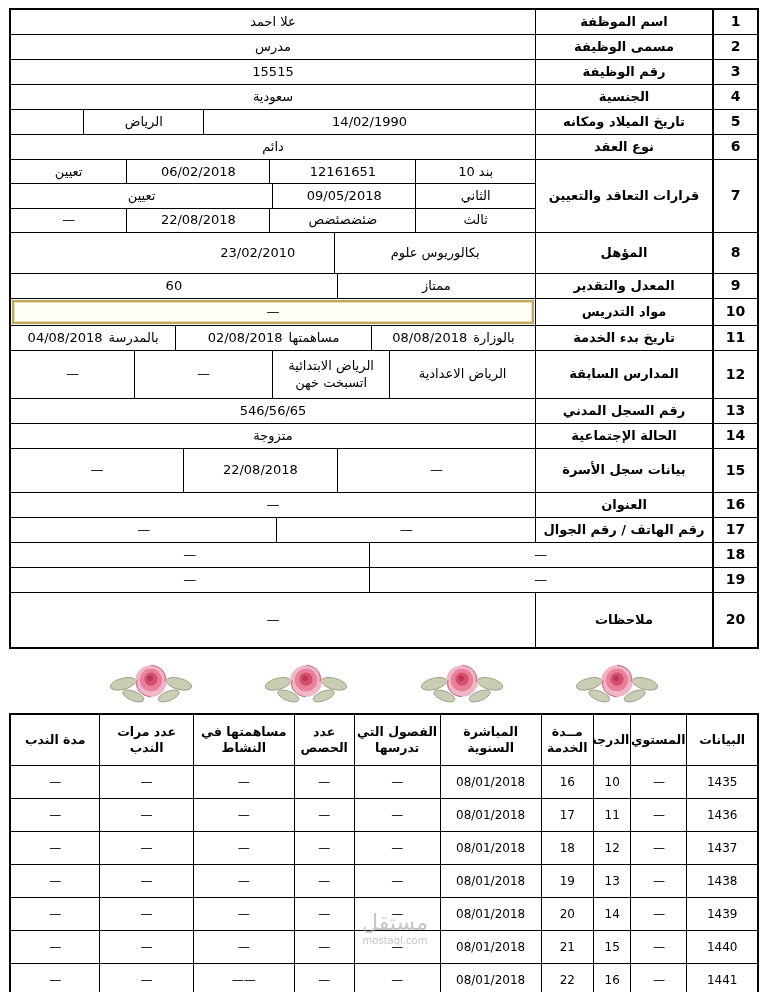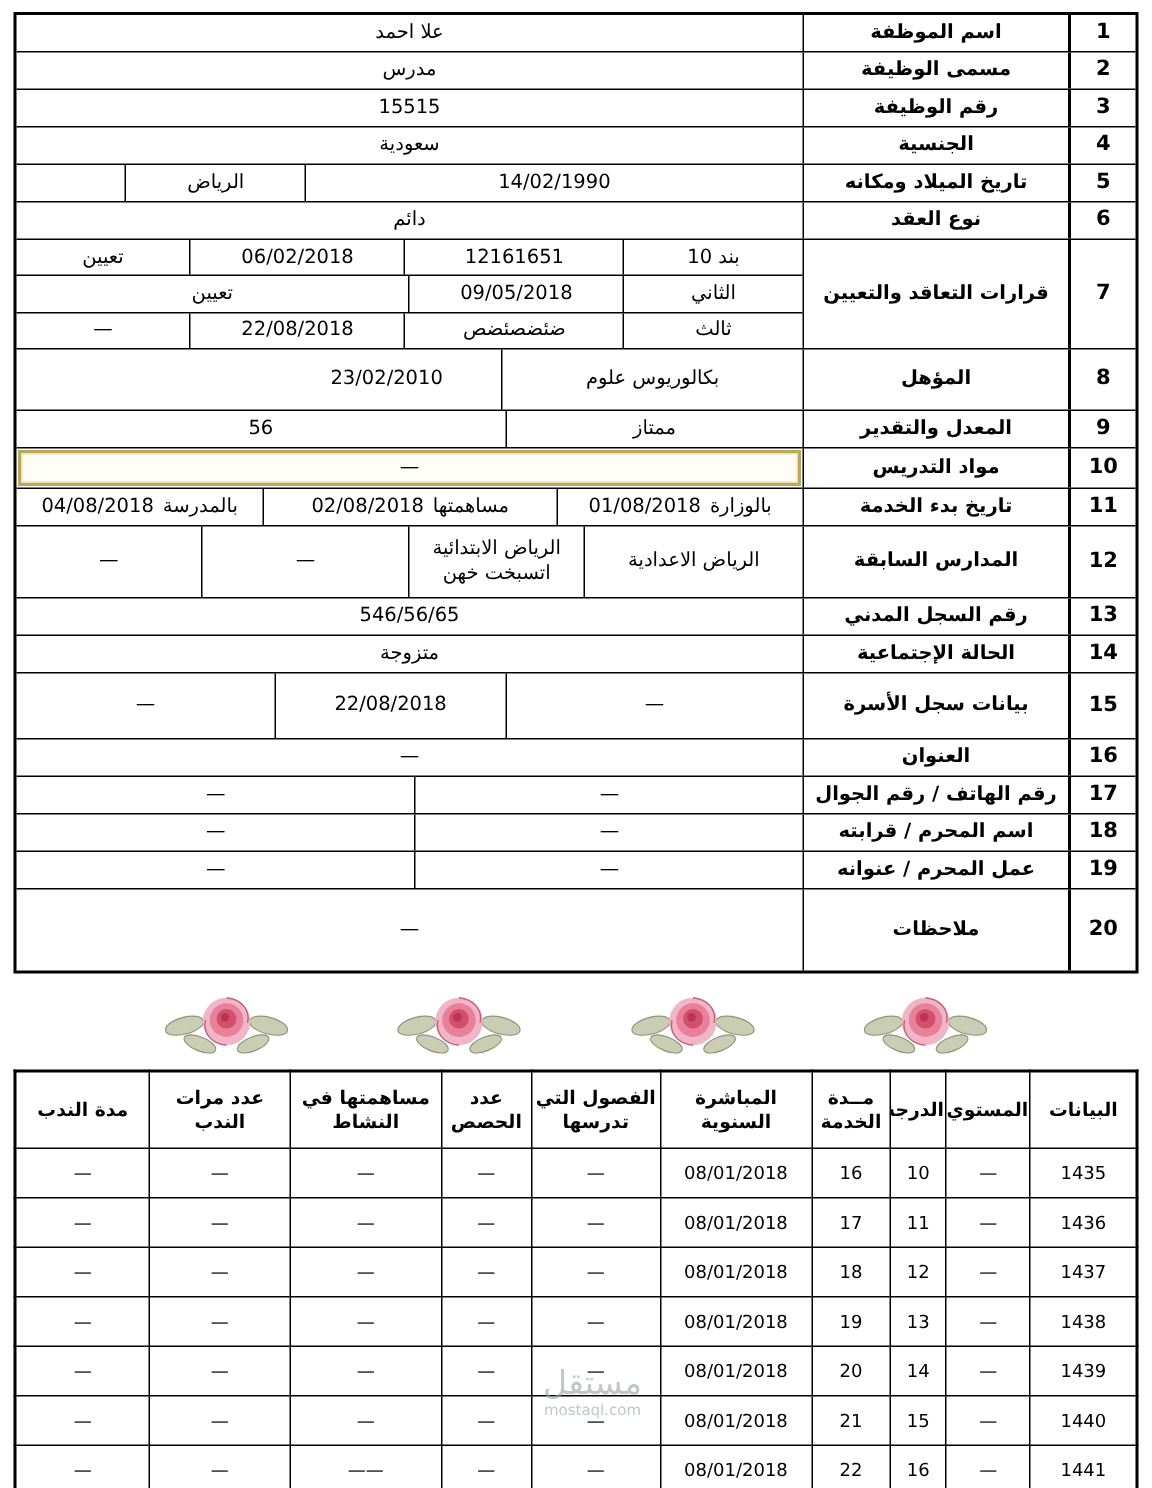--- a/index.html
+++ b/index.html
@@ -149,39 +149,39 @@
         <div class="cell" style="flex:0 0 37%">بكالوريوس علوم</div>
         <div class="cell" style="flex:0 0 28%">23/02/2010</div>
       </div>
     </div>
 
     <div class="frow h24">
       <div class="cell num">9</div>
       <div class="cell label">المعدل والتقدير</div>
       <div class="content">
         <div class="cell" style="flex:0 0 36.5%">ممتاز</div>
-        <div class="cell full">56</div>
+        <div class="cell full">60</div>
       </div>
     </div>
 
     <div class="frow h26">
       <div class="cell num">10</div>
       <div class="cell label">مواد التدريس</div>
       <div class="content">
         <div class="cell full hl">—</div>
       </div>
     </div>
 
     <div class="frow h24">
       <div class="cell num">11</div>
       <div class="cell label">تاريخ بدء الخدمة</div>
       <div class="content">
         <div class="cell gap" style="flex:0 0 30%">
           <span class="b">بالوزارة</span>
-          <span>01/08/2018</span>
+          <span>08/08/2018</span>
         </div>
         <div class="cell gap" style="flex:0 0 36%">
           <span class="b">مساهمتها</span>
           <span>02/08/2018</span>
         </div>
         <div class="cell gap full">
           <span class="b">بالمدرسة</span>
           <span>04/08/2018</span>
         </div>
       </div>
@@ -237,30 +237,28 @@
       <div class="cell num">17</div>
       <div class="cell label">رقم الهاتف / رقم الجوال</div>
       <div class="content">
         <div class="cell" style="flex:0 0 48%">—</div>
         <div class="cell full">—</div>
       </div>
     </div>
 
     <div class="frow h24">
       <div class="cell num">18</div>
-      <div class="cell label">اسم المحرم / قرابته</div>
       <div class="content">
         <div class="cell" style="flex:0 0 48%">—</div>
         <div class="cell full">—</div>
       </div>
     </div>
 
     <div class="frow h24">
       <div class="cell num">19</div>
-      <div class="cell label">عمل المحرم / عنوانه</div>
       <div class="content">
         <div class="cell" style="flex:0 0 48%">—</div>
         <div class="cell full">—</div>
       </div>
     </div>
 
     <div class="frow h54">
       <div class="cell num">20</div>
       <div class="cell label">ملاحظات</div>
       <div class="content">

